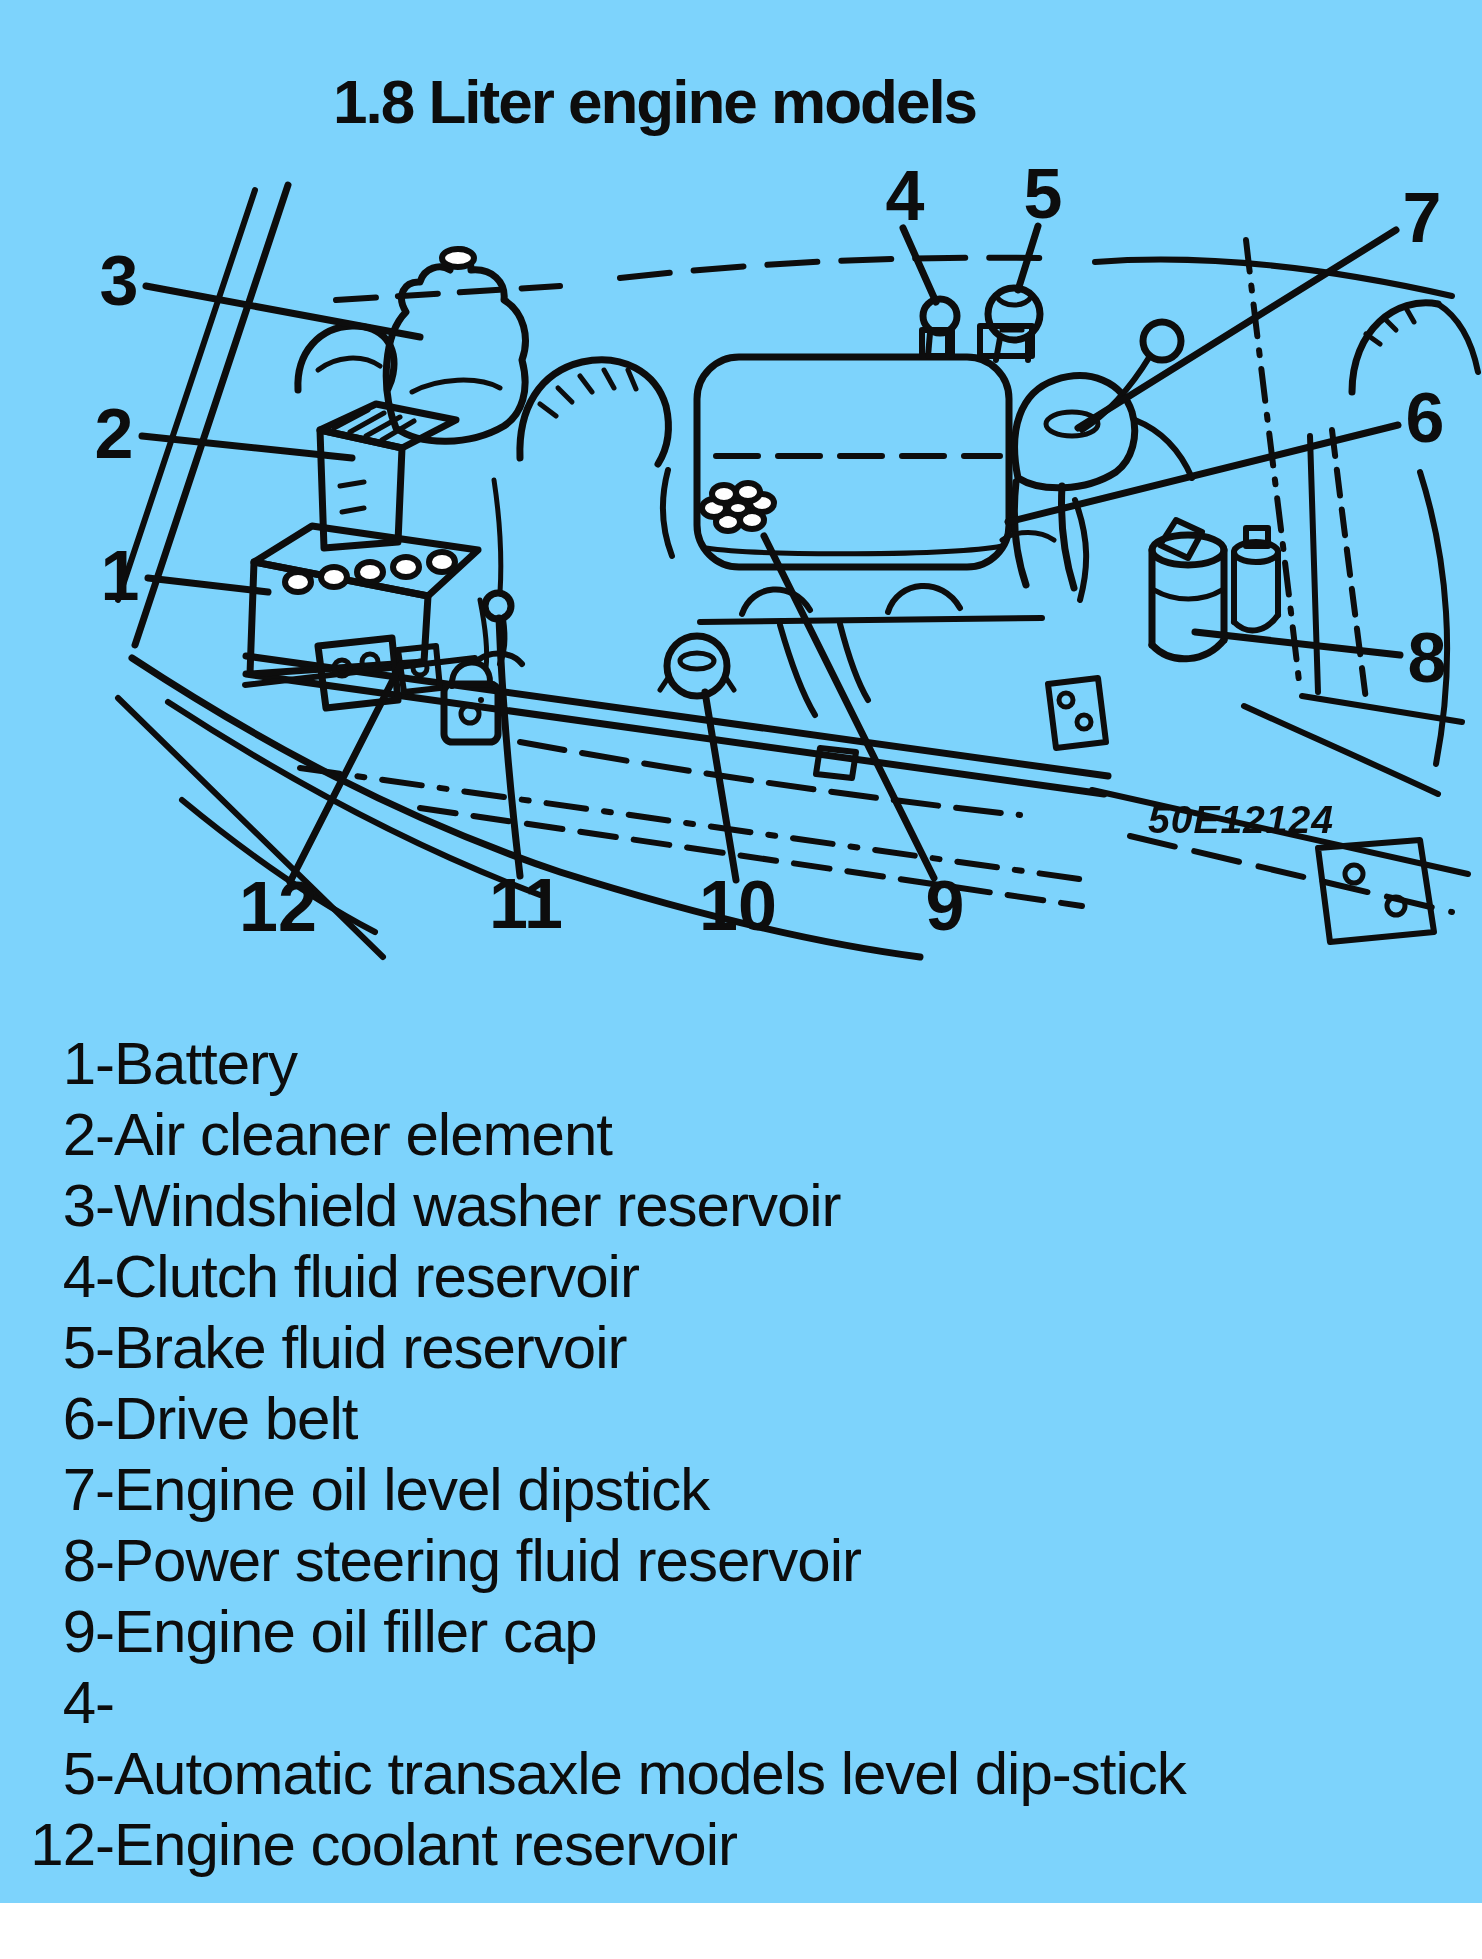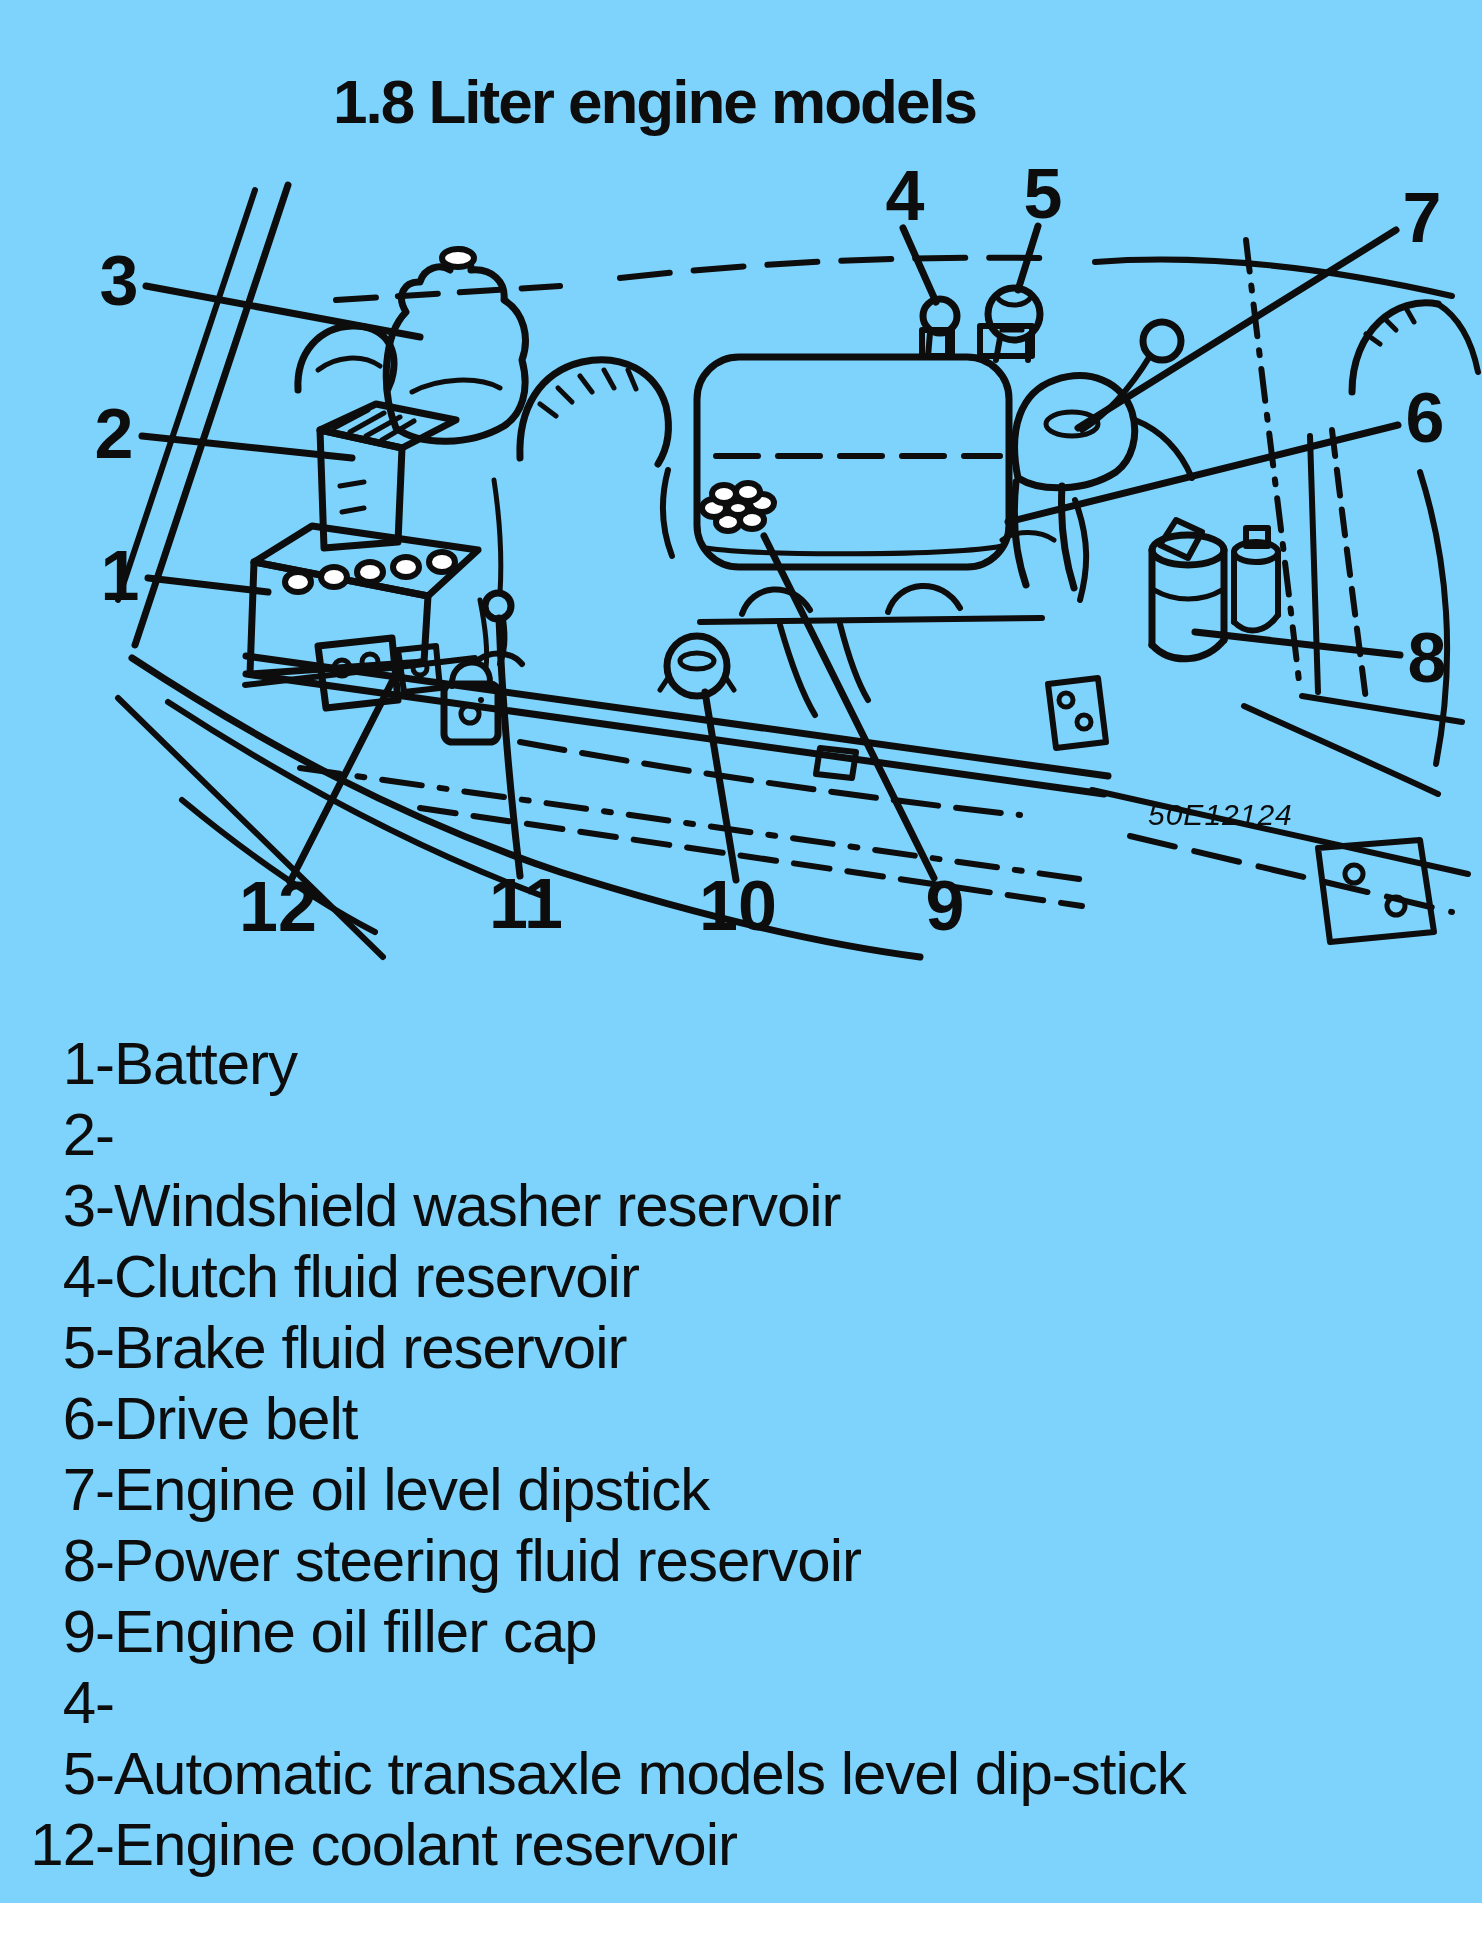--- a/index.html
+++ b/index.html
@@ -1,20 +1,20 @@
 <!DOCTYPE html>
 <html><head>
 <meta charset="utf-8">
 <style>
   html,body{margin:0;padding:0;background:#fff;}
   .page{position:relative;width:1482px;height:1903px;background:#7dd3fc;overflow:hidden;
         font-family:"Liberation Sans", sans-serif;color:#0d0d0d;}
   .title{position:absolute;left:333px;top:66px;font-size:62px;font-weight:bold;
          letter-spacing:-2px;white-space:nowrap;color:#0d0d0d;}
-  .figure-code{position:absolute;left:1148px;top:798px;font-size:30px;font-weight:normal;
+  .figure-code{position:absolute;left:1148px;top:798px;font-size:39px;font-weight:bold;
          font-style:italic;letter-spacing:1px;color:#0d0d0d;}
   .diagram{position:absolute;left:0;top:0;}
   .diagram path,.diagram line,.diagram circle,.diagram ellipse,.diagram rect,.diagram polygon{
      fill:none;stroke:#0d0d0d;stroke-width:7;stroke-linecap:round;stroke-linejoin:round;}
   .diagram .thin{stroke-width:5;}
   .diagram .mid{stroke-width:6;}
   .diagram .wfill{fill:#ffffff;}
   .diagram .dot{fill:#0d0d0d;stroke:none;}
   .callout{font-family:"Liberation Sans", sans-serif;font-weight:bold;font-size:70px;
      fill:#0d0d0d;stroke:none;text-anchor:middle;}
@@ -245,20 +245,21 @@
 
   <div class="figure-code">50E12124</div>
 
   <div class="legend">
     <div class="legend-row">
       <span class="ln">1-</span>
       <span class="ll">Battery</span>
     </div>
     <div class="legend-row">
       <span class="ln">2-</span>
+      <span class="ll">Air cleaner element</span>
     </div>
     <div class="legend-row">
       <span class="ln">3-</span>
       <span class="ll">Windshield washer reservoir</span>
     </div>
     <div class="legend-row">
       <span class="ln">4-</span>
       <span class="ll">Clutch fluid reservoir</span>
     </div>
     <div class="legend-row">

